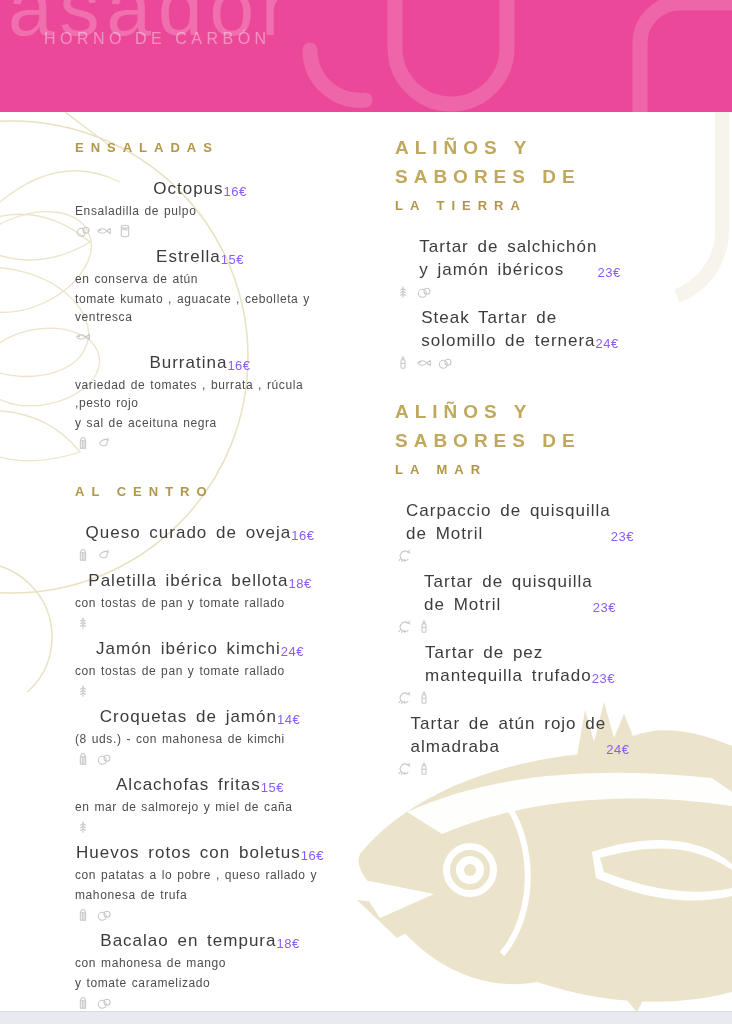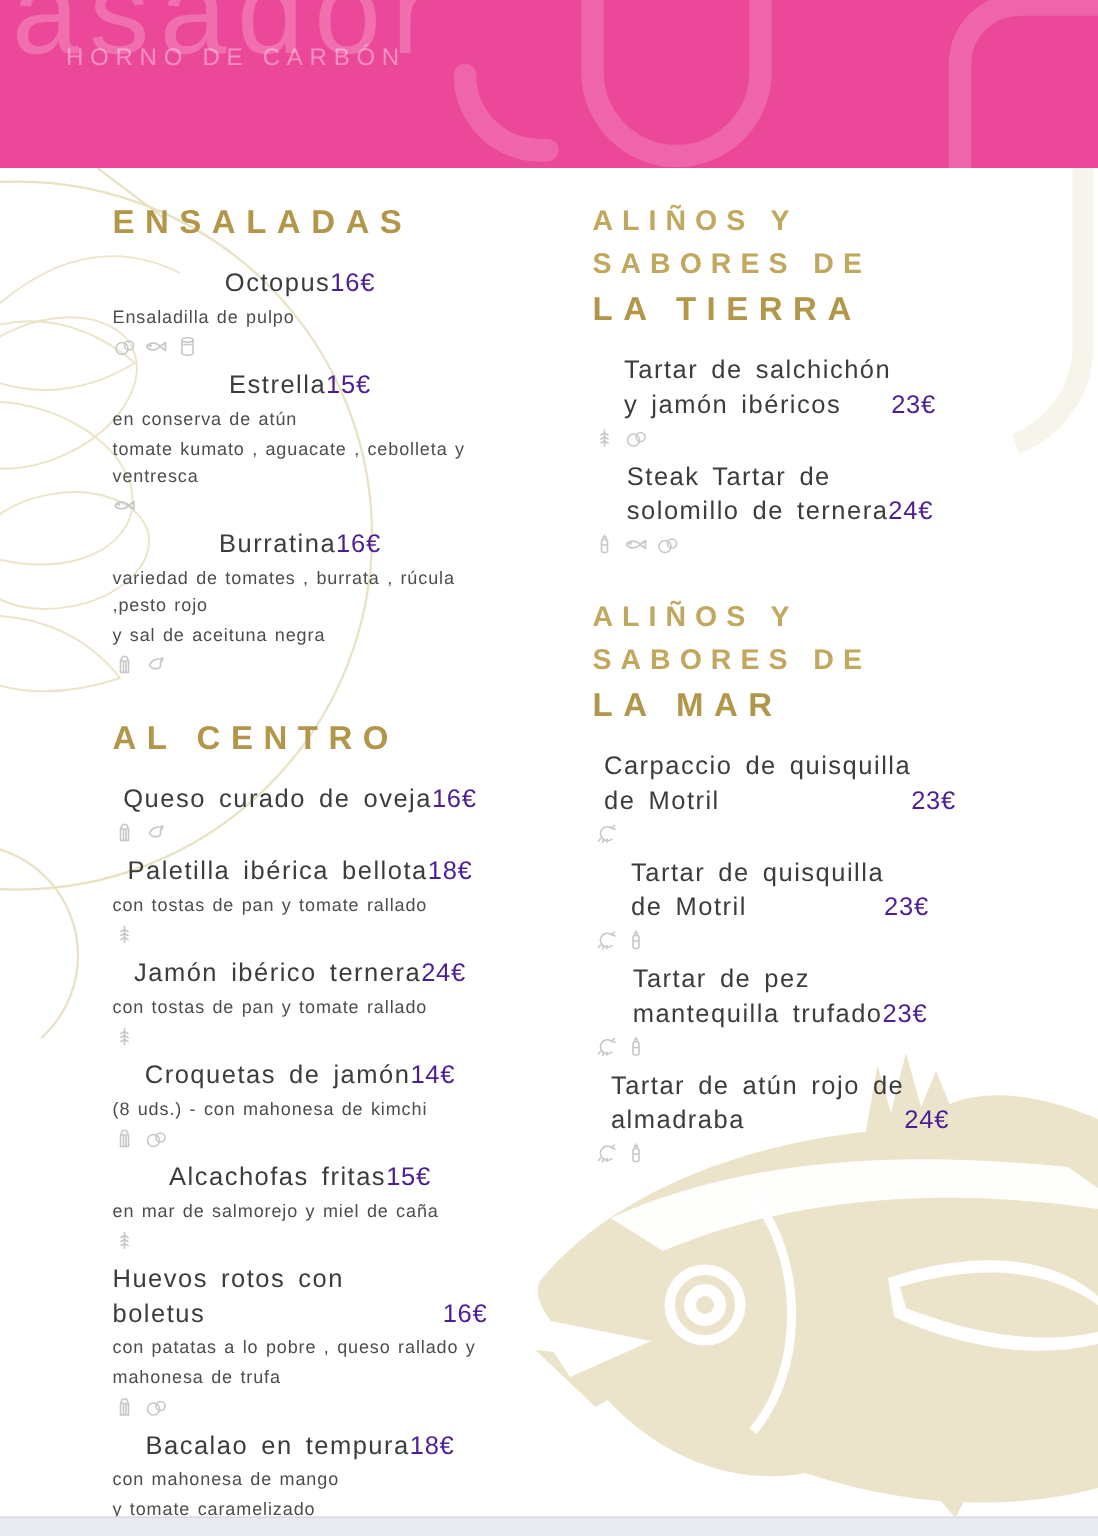--- a/index.html
+++ b/index.html
@@ -18,28 +18,28 @@
   .wm-left{position:absolute;top:112px;left:-30px;z-index:0;}
   .wm-corner{position:absolute;top:112px;right:0;z-index:0;}
   .wm-fish{position:absolute;right:0;bottom:12px;z-index:0;}
 
   
   .columns{position:absolute;top:112px;left:0;right:0;z-index:2;
            display:flex;padding:21px 0 0 75px;gap:70px;}
   .col{width:250px;}
 
   .sec-pre{font-size:19px;font-weight:700;letter-spacing:6px;color:#c0a85e;line-height:29px;}
-  .sec-title{font-size:22px;font-weight:700;letter-spacing:7px;color:#b2964a;line-height:30px;}
+  .sec-title{font-size:13px;font-weight:700;letter-spacing:7px;color:#b2964a;line-height:30px;}
   .sec-head{margin-bottom:14px;}
   .section.gap-lg{margin-top:26px;}
 
   .item{margin-bottom:6px;}
   .item-head{display:flex;justify-content:center;align-items:flex-end;}
   .item-name{font-size:17px;line-height:23px;color:#3c3c3c;letter-spacing:1px;word-spacing:3px;}
-  .item-price{font-size:17px;color:#4c1d95;letter-spacing:.5px;padding-bottom:1px;white-space:nowrap;}
+  .item-price{font-size:13px;color:#8b5cf6;letter-spacing:.5px;padding-bottom:1px;white-space:nowrap;}
   .item-desc{font-size:12px;line-height:18px;color:#4d4d4d;letter-spacing:.6px;word-spacing:1px;margin-top:2px;}
   .item-icons{display:flex;gap:5px;margin-top:3px;height:16px;align-items:flex-end;}
   .al-icon{display:inline-flex;width:16px;height:16px;}
   .al-icon svg{width:16px;height:16px;}
 
   
   .page-bottom-strip{position:absolute;left:0;right:0;bottom:0;height:12px;
                      background:#e9e9f0;border-top:1px solid #d9d9e2;z-index:3;}
 </style>
 </head>
@@ -219,21 +219,21 @@
                 <svg viewBox="0 0 24 24" fill="none" stroke="#c7c7c7" stroke-width="1.6" stroke-linecap="round">
                   <path d="M12 4v16"></path>
                   <path d="M12 7l-3.5 2M12 7l3.5 2M12 11l-3.5 2M12 11l3.5 2M12 15l-3.5 2M12 15l3.5 2"></path>
                 </svg>
               </span>
             </div>
           </div>
           <div class="item">
             <div class="item-head">
               <div class="item-names">
-                <div class="item-name">Jamón ibérico ternera</div>
+                <div class="item-name">Jamón ibérico kimchi</div>
               </div>
               <div class="item-price">24€</div>
             </div>
             <div class="item-desc">con tostas de pan y tomate rallado</div>
             <div class="item-icons">
               <span class="al-icon">
                 <svg viewBox="0 0 24 24" fill="none" stroke="#c7c7c7" stroke-width="1.6" stroke-linecap="round">
                   <path d="M12 4v16"></path>
                   <path d="M12 7l-3.5 2M12 7l3.5 2M12 11l-3.5 2M12 11l3.5 2M12 15l-3.5 2M12 15l3.5 2"></path>
                 </svg>

